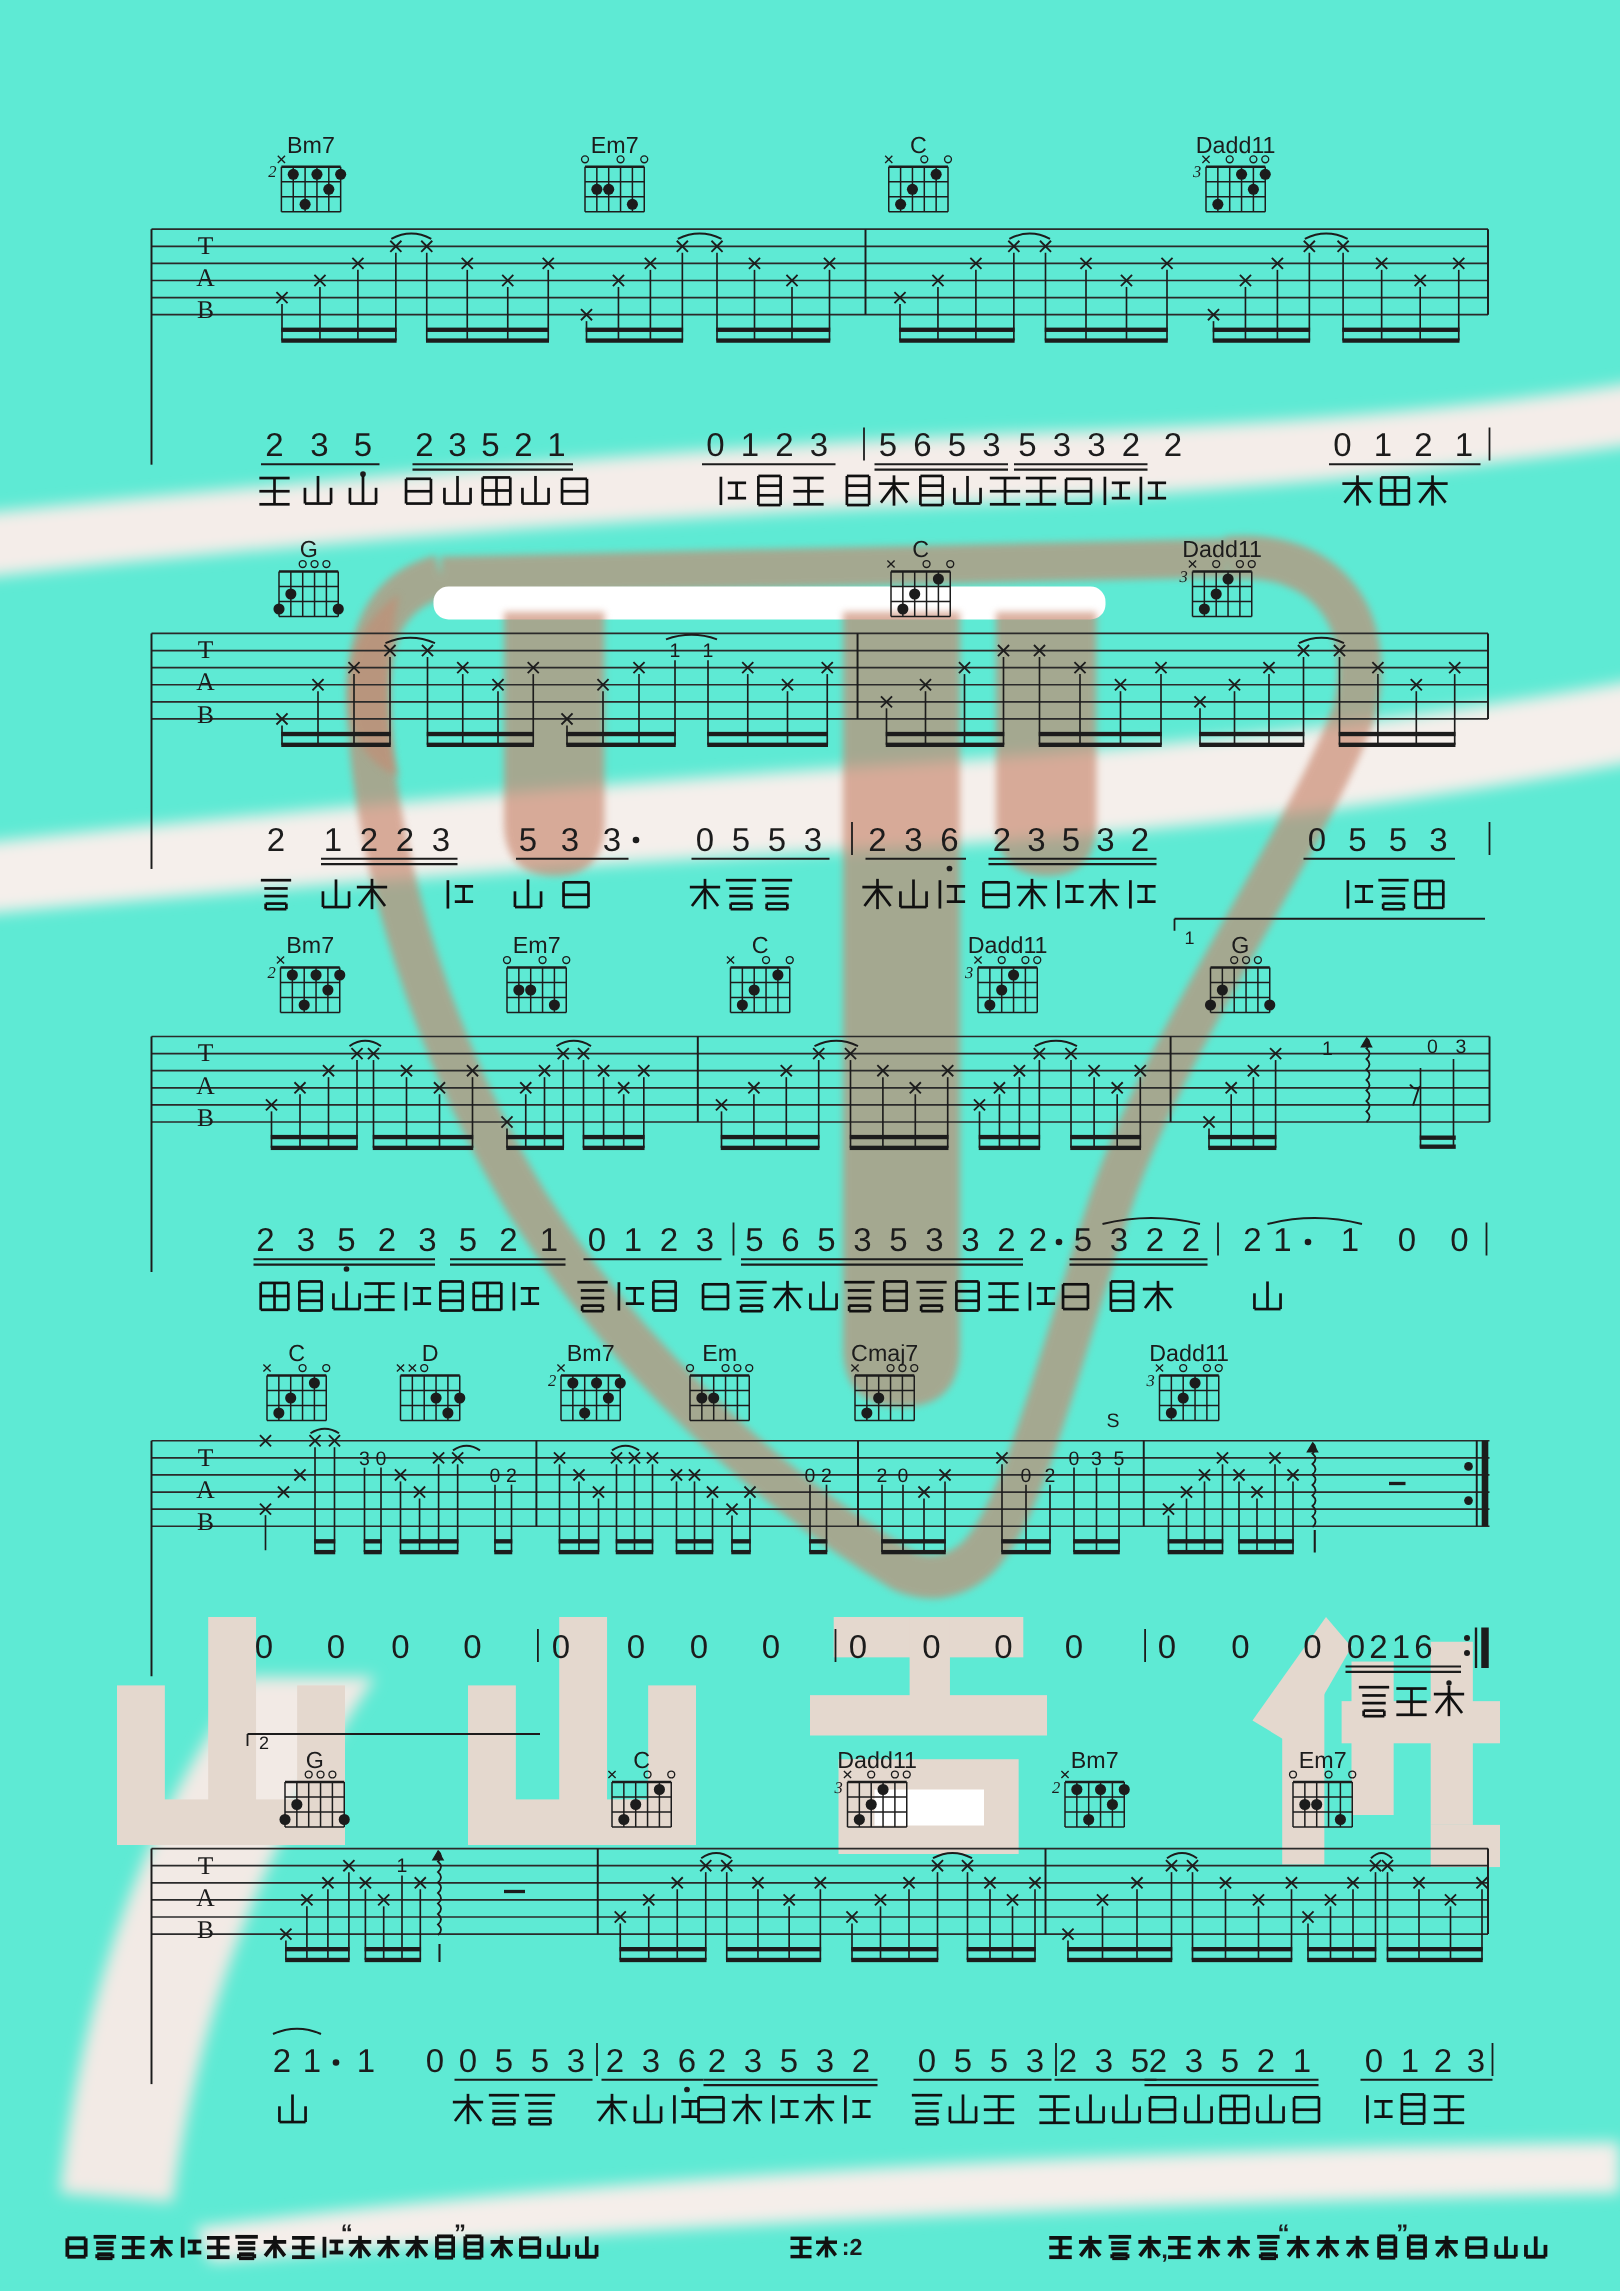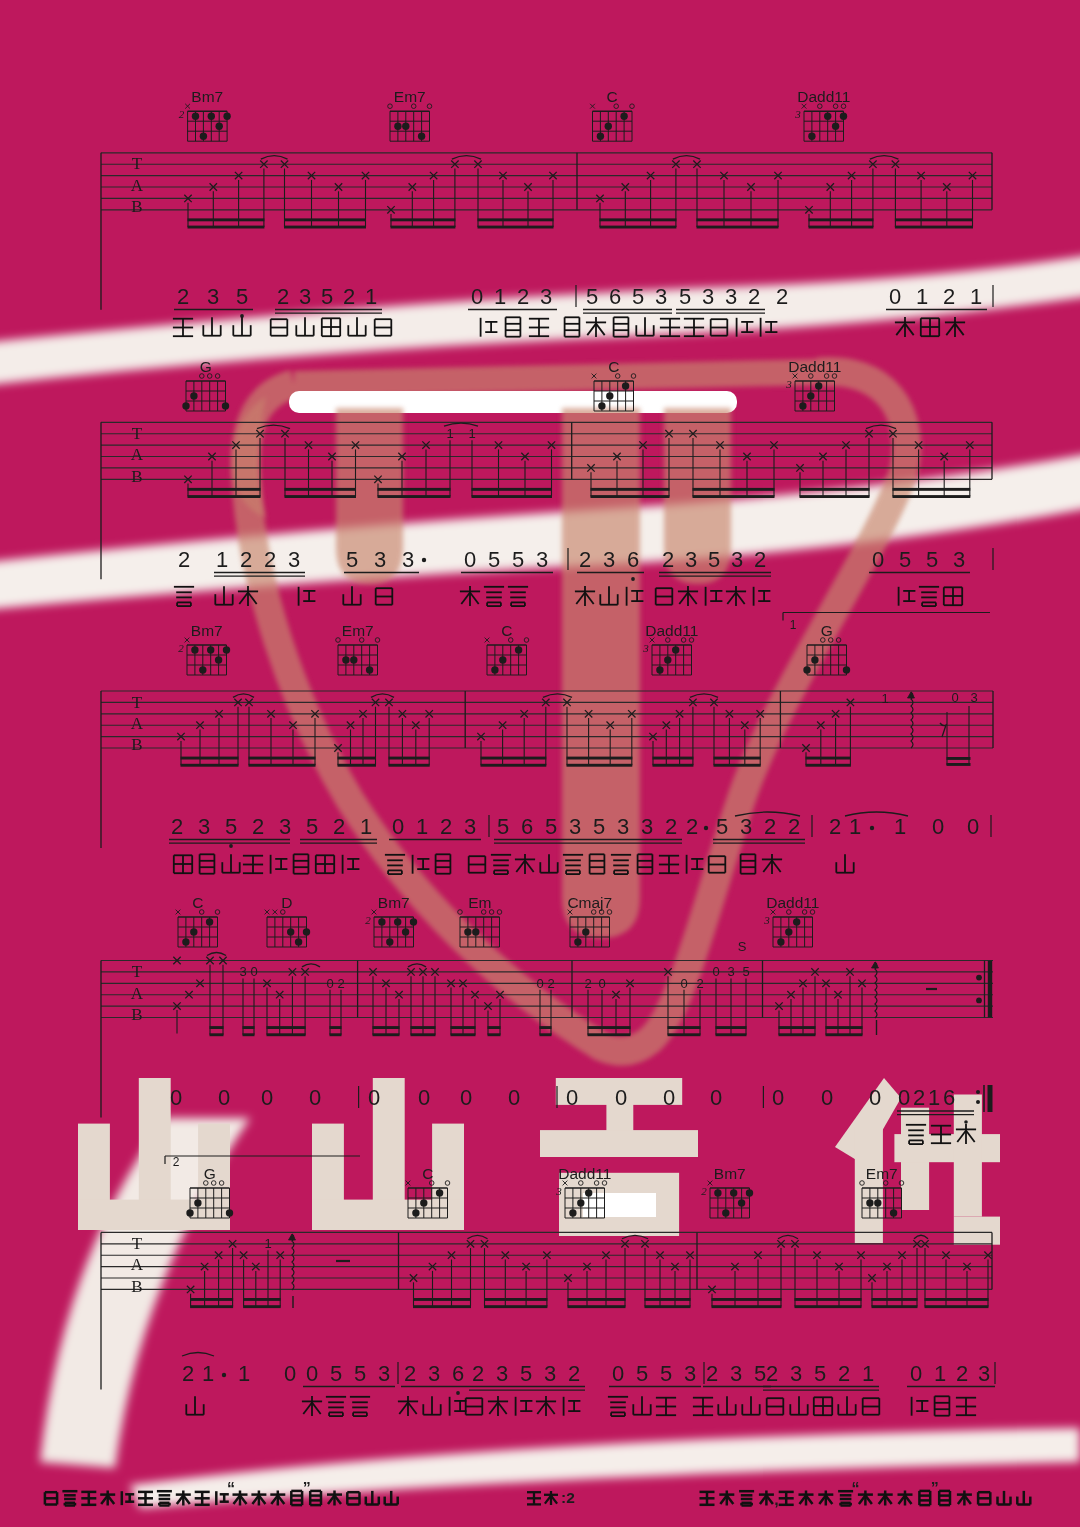--- a/index.html
+++ b/index.html
@@ -1,15 +1,15 @@
 <!DOCTYPE html>
 <html><head><meta charset="utf-8"><title>tab</title>
 <style>
 html,body{margin:0;padding:0;background:#ffffff;}
-#page{width:1080px;height:1527px;position:relative;background:#be185d;overflow:hidden;}
+#page{width:1080px;height:1527px;position:relative;background:#5eead4;overflow:hidden;}
 </style></head>
 <body>
 <div id="page">
 <svg width="1080" height="1527" viewBox="0 0 1080 1527">
 <defs>
         <filter id="soft" x="-20%" y="-20%" width="140%" height="140%">
           <feGaussianBlur stdDeviation="2.5"></feGaussianBlur>
         </filter>
         <filter id="soft2" x="-20%" y="-20%" width="140%" height="140%">
           <feGaussianBlur stdDeviation="5"></feGaussianBlur>

